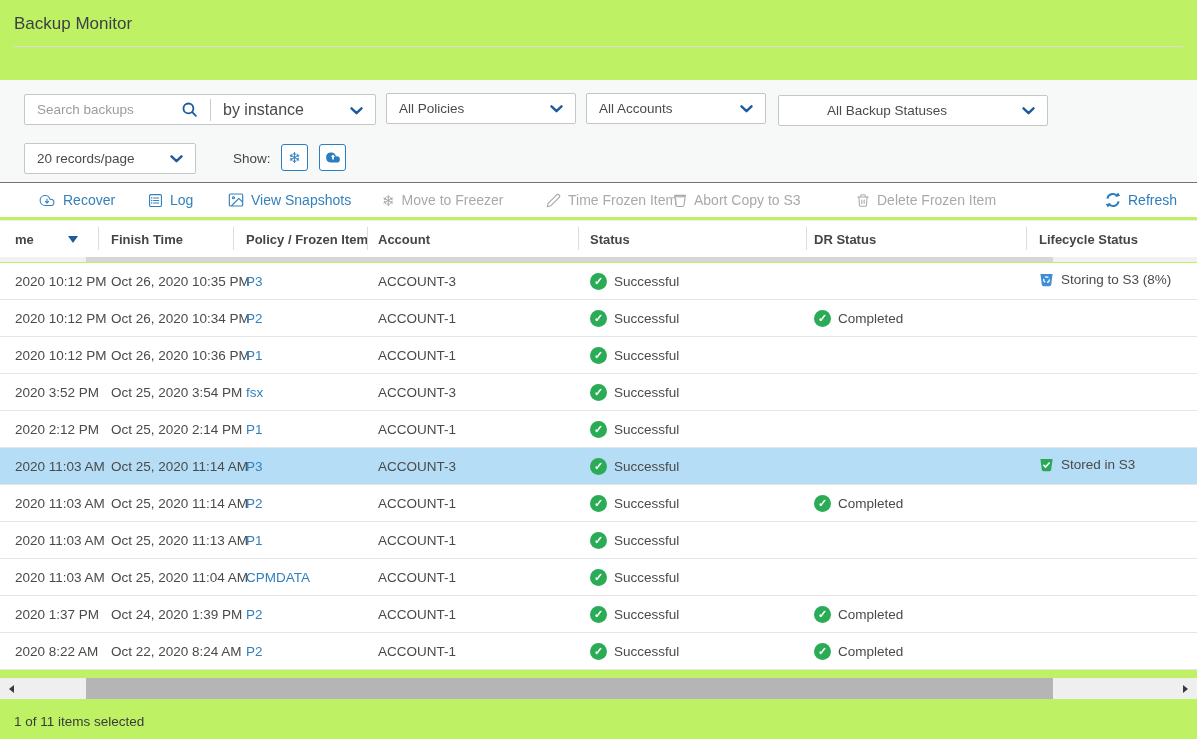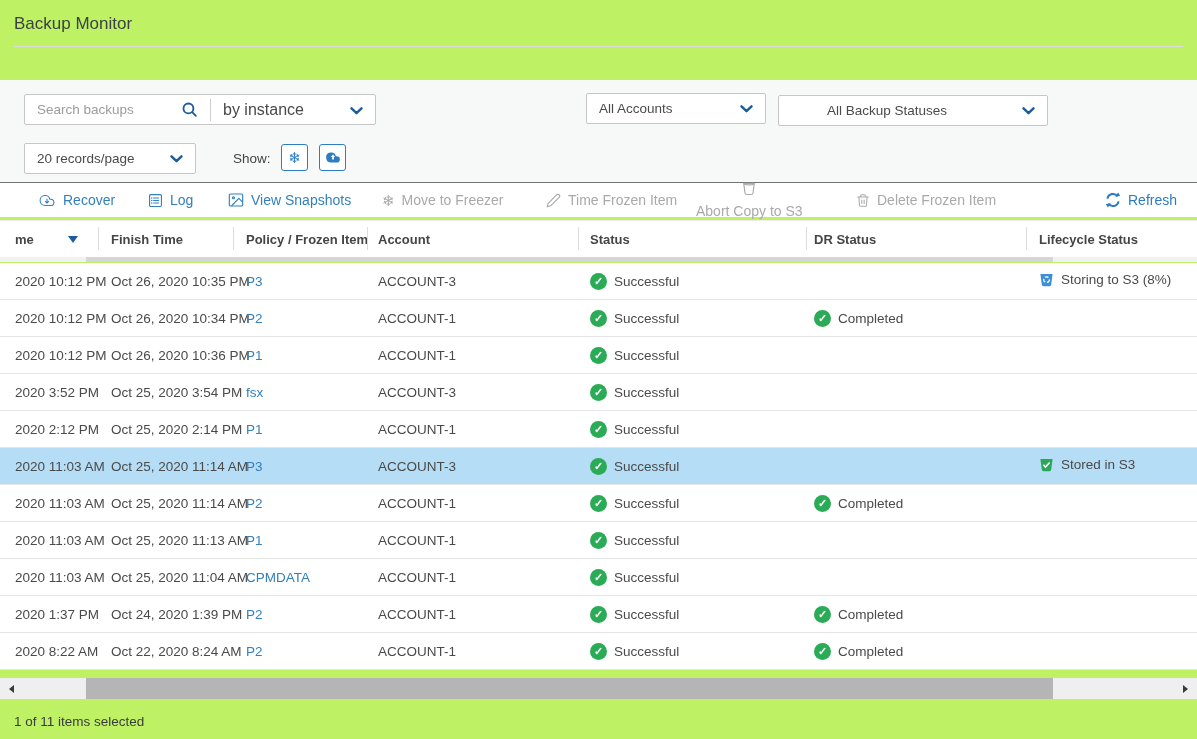--- a/index.html
+++ b/index.html
@@ -34,21 +34,21 @@
   .show-btn.freezer{left:281px;font-size:15px;}
   .show-btn.cloud{left:319px;}
 
   
   .toolbar{position:absolute;left:0;right:0;top:182px;height:34px;border-top:1px solid #737373;background:#fff;}
   .tool{position:absolute;top:50%;transform:translateY(-50%);display:inline-flex;align-items:center;gap:7px;
         font-size:14px;color:#3380bd;cursor:pointer;white-space:nowrap;}
   .tool.disabled{color:#a9a9a9;cursor:default;}
   .tool svg{flex:none;display:block;}
   .t-recover{left:38px;} .t-log{left:148px;} .t-snaps{left:228px;} .t-freezer{left:382px;}
-  .t-edit{left:546px;} .t-abort{left:696px;flex-direction:column;} .t-delete{left:856px;} .t-refresh{left:1105px;color:#2e7cc0;}
+  .t-edit{left:546px;} .t-abort{left:673px;} .t-delete{left:856px;} .t-refresh{left:1105px;color:#2e7cc0;}
   .snow{font-size:15px;line-height:1;}
 
   
   .gh{position:absolute;left:0;right:0;top:220px;height:37px;display:flex;align-items:center;
       border-top:1px solid #ececec;background:#fff;font-size:13px;font-weight:bold;color:#454545;white-space:nowrap;}
   .th{position:relative;box-sizing:border-box;height:100%;display:flex;align-items:center;}
   .th:not(:first-child)::before{content:"";position:absolute;left:0;top:6px;bottom:8px;width:1px;background:#ddd;}
   .c1{width:98px;padding-left:15px;} .c2{width:135px;padding-left:13px;} .c3{width:134px;padding-left:13px;}
   .c4{width:211px;padding-left:11px;} .c5{width:228px;padding-left:12px;} .c6{width:220px;padding-left:8px;}
   .c7{width:171px;padding-left:13px;}
@@ -100,20 +100,28 @@
       <span class="subsel">
         <span>by instance</span>
         <span>
           <svg width="13" height="8" viewBox="0 0 13 8" fill="none" stroke="#1d5c9c" stroke-width="2.4" stroke-linecap="round" stroke-linejoin="round">
               <path d="M1.5 1.3 L6.5 6.2 L11.5 1.3"></path>
             </svg>
         </span>
       </span>
     </div>
 
+    <div class="sel sel-policies">
+      <span>All Policies</span>
+      <span>
+        <svg width="13" height="8" viewBox="0 0 13 8" fill="none" stroke="#1d5c9c" stroke-width="2.4" stroke-linecap="round" stroke-linejoin="round">
+            <path d="M1.5 1.3 L6.5 6.2 L11.5 1.3"></path>
+          </svg>
+      </span>
+    </div>
 
     <div class="sel sel-accounts">
       <span>All Accounts</span>
       <span>
         <svg width="13" height="8" viewBox="0 0 13 8" fill="none" stroke="#1d5c9c" stroke-width="2.4" stroke-linecap="round" stroke-linejoin="round">
             <path d="M1.5 1.3 L6.5 6.2 L11.5 1.3"></path>
           </svg>
       </span>
     </div>
 

